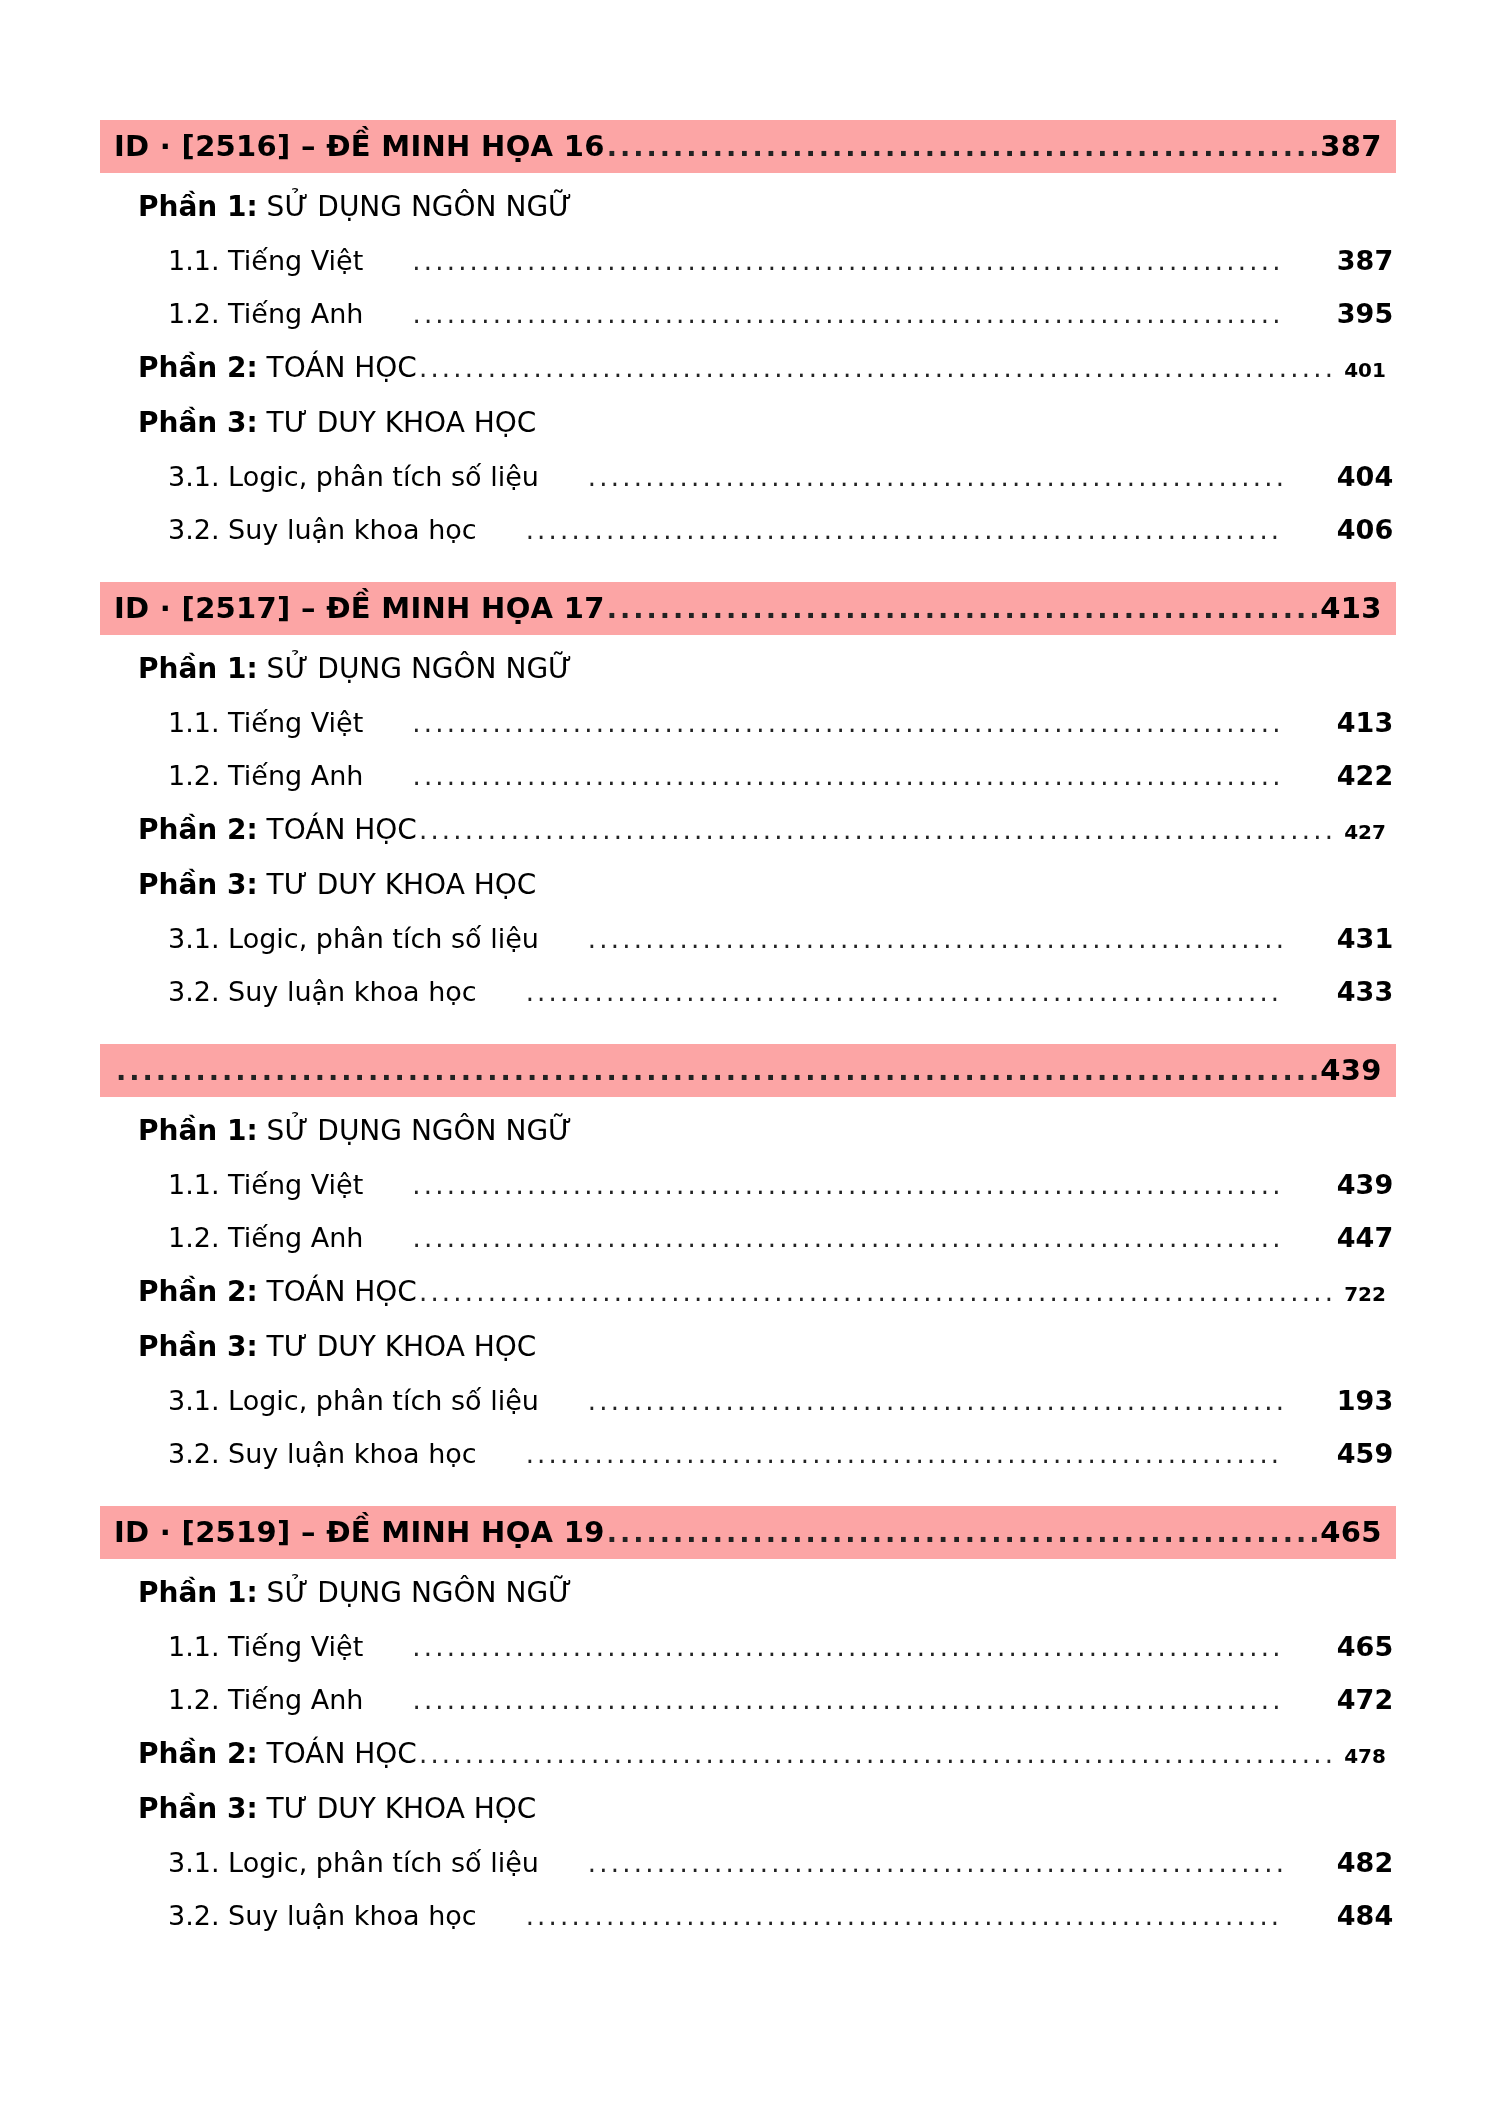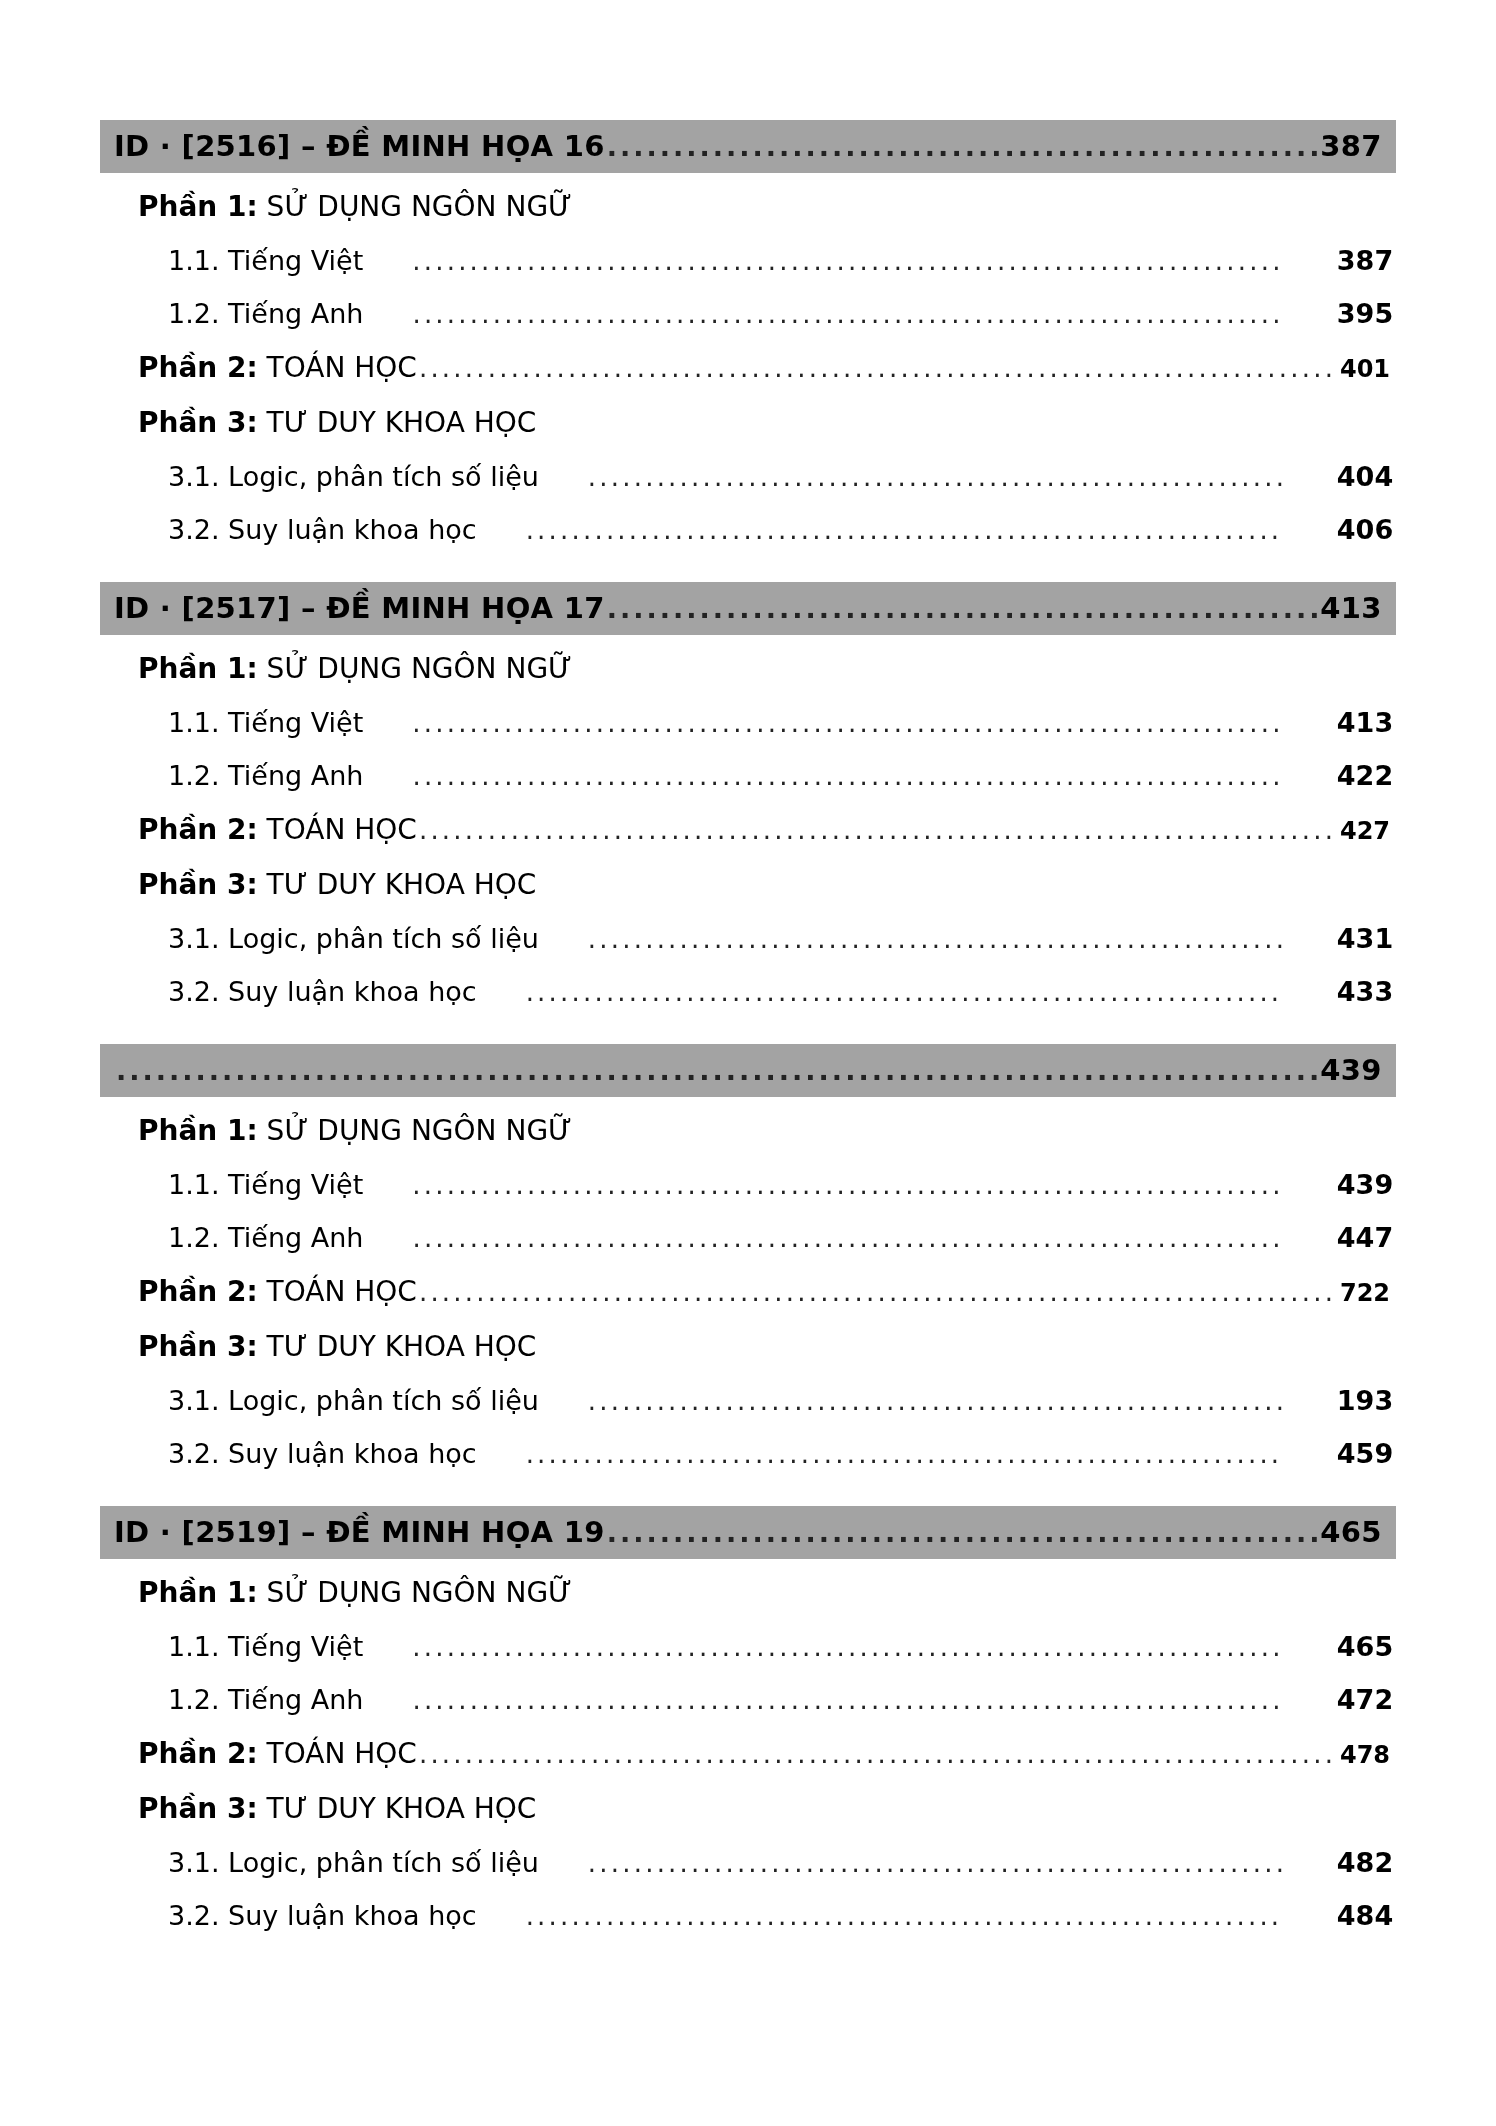--- a/index.html
+++ b/index.html
@@ -48,21 +48,21 @@
   }
   .row .page-num {
     flex: 0 0 auto;
     white-space: nowrap;
     text-align: center;
     min-width: 62px;
   }
 
   
   .exam-head {
-    background: #a3a3a3;
+    background: #fca5a5;
     padding: 9px 14px 10px 14px;
     margin-top: 26px;
     margin-bottom: 6px;
     font-size: 29px;
     font-weight: bold;
     letter-spacing: 0.3px;
   }
   .exam-head .leader {
     font-size: 27px;
     letter-spacing: 3px;
@@ -82,21 +82,21 @@
     padding: 11px 0 11px 38px;
   }
   .part .label b {
     font-weight: bold;
   }
   .part .label span.plain {
     font-weight: normal;
   }
   .part .page-num {
     font-weight: bold;
-    font-size: 24px;
+    font-size: 20px;
   }
   .part.no-leader .leader {
     visibility: hidden;
   }
 
   
   .sub {
     font-size: 27px;
     padding: 11px 0 11px 68px;
     gap: 47px;

